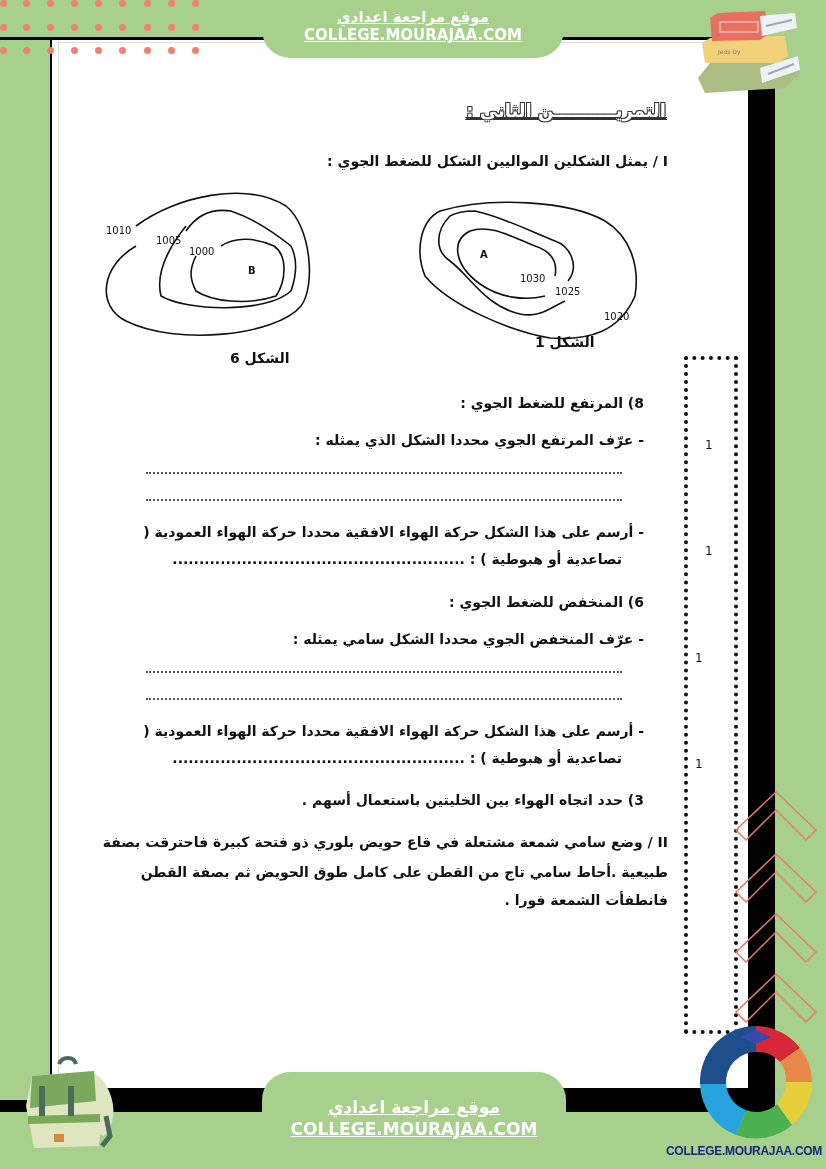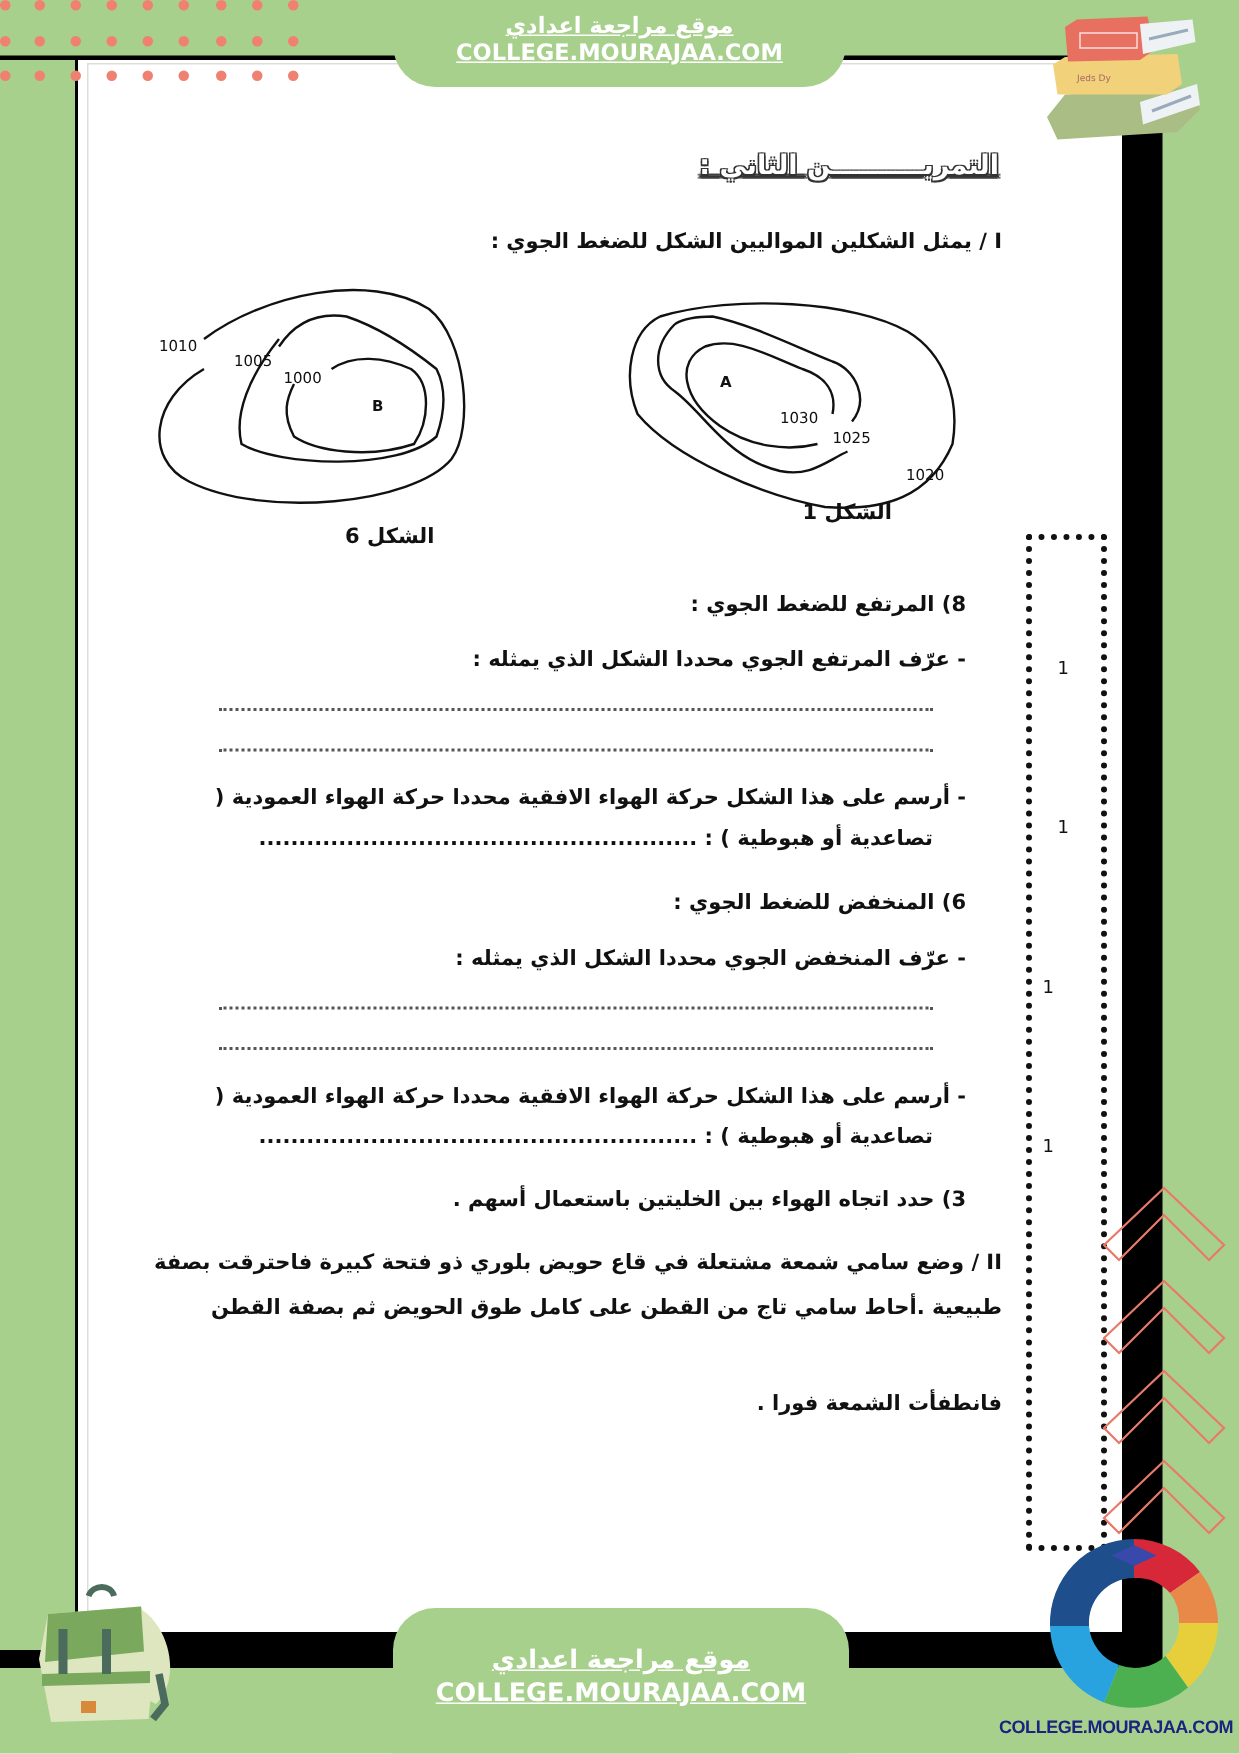--- a/index.html
+++ b/index.html
@@ -108,31 +108,31 @@
 <div class="figure-label" style="left:535px;top:334px">الشكل 1</div>
 
 <div class="line" style="top:395px;right:182px">8)  المرتفع للضغط الجوي :</div>
 <div class="line" style="top:432px;right:182px">-   عرّف المرتفع الجوي محددا الشكل الذي يمثله :</div>
 <div class="dotline" style="top:472px"></div>
 <div class="dotline" style="top:499px"></div>
 <div class="line" style="top:524px;right:182px">-   أرسم على هذا الشكل حركة الهواء الافقية محددا حركة الهواء العمودية (</div>
 <div class="line" style="top:551px;right:204px">تصاعدية أو هبوطية ) : .......................................................</div>
 
 <div class="line" style="top:594px;right:182px">6)  المنخفض للضغط الجوي :</div>
-<div class="line" style="top:631px;right:182px">-   عرّف المنخفض الجوي محددا الشكل الذي يمثله :</div>
+<div class="line" style="top:631px;right:182px">-   عرّف المنخفض الجوي محددا الشكل سامي يمثله :</div>
 <div class="dotline" style="top:671px"></div>
 <div class="dotline" style="top:698px"></div>
 <div class="line" style="top:723px;right:182px">-   أرسم على هذا الشكل حركة الهواء الافقية محددا حركة الهواء العمودية (</div>
 <div class="line" style="top:750px;right:204px">تصاعدية أو هبوطية ) : .......................................................</div>
 
 <div class="line" style="top:792px;right:182px">3)  حدد اتجاه الهواء بين الخليتين باستعمال أسهم .</div>
 
 <div class="line" style="top:834px">II / وضع سامي شمعة مشتعلة في قاع حويض بلوري ذو فتحة كبيرة فاحترقت بصفة</div>
 <div class="line" style="top:864px">طبيعية .أحاط سامي تاج من القطن على كامل طوق الحويض  ثم بصفة القطن</div>
-<div class="line" style="top:928px">فانطفأت الشمعة  فورا .</div>
+<div class="line" style="top:892px">فانطفأت الشمعة  فورا .</div>
 
 <div class="score-box"></div>
 <div class="score" style="left:705px;top:438px">1</div>
 <div class="score" style="left:705px;top:544px">1</div>
 <div class="score" style="left:695px;top:651px">1</div>
 <div class="score" style="left:695px;top:757px">1</div>
 
 <svg class="chev" style="left:734px;top:790px" width="92" height="240" viewBox="0 0 92 240">
   <g fill="none" stroke="#e87a6a" stroke-width="1.5">
     <path d="M2,40 L42,2 L82,40 L72,50 L42,20 L12,50 Z"></path>

